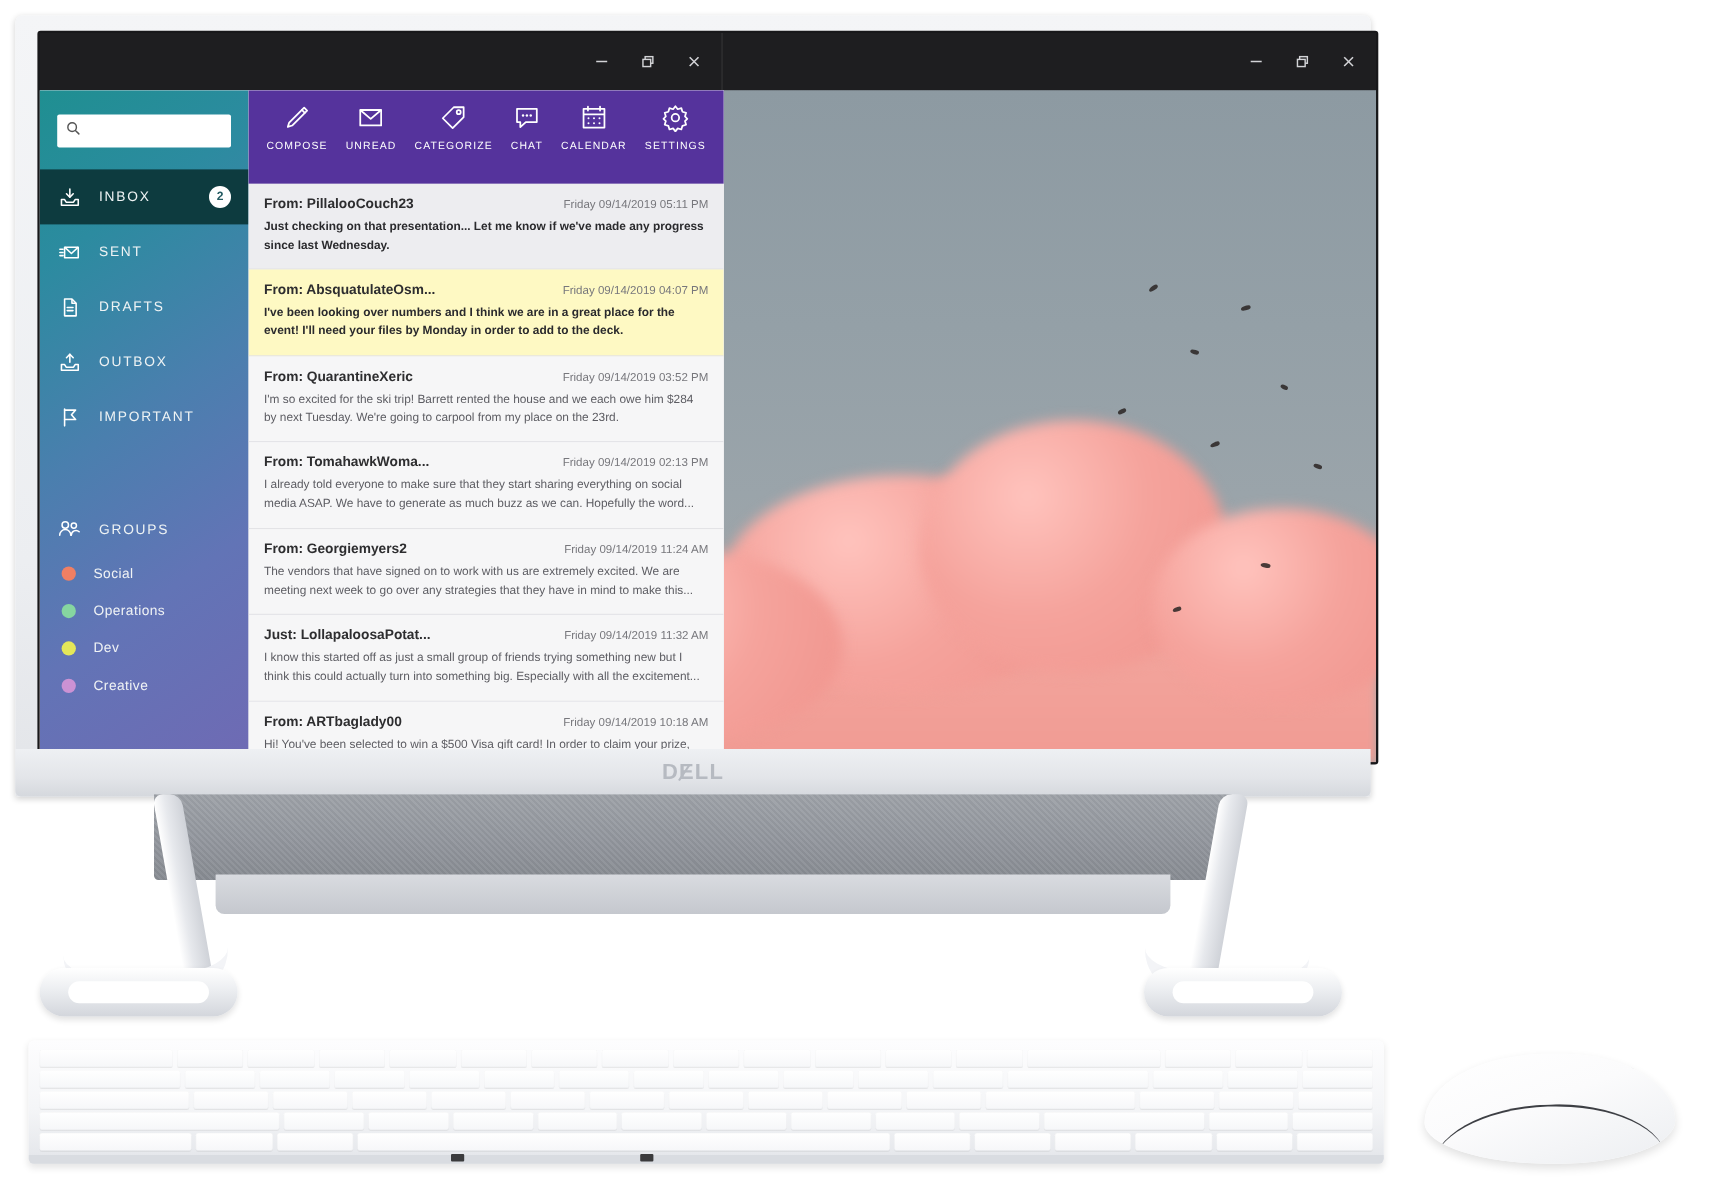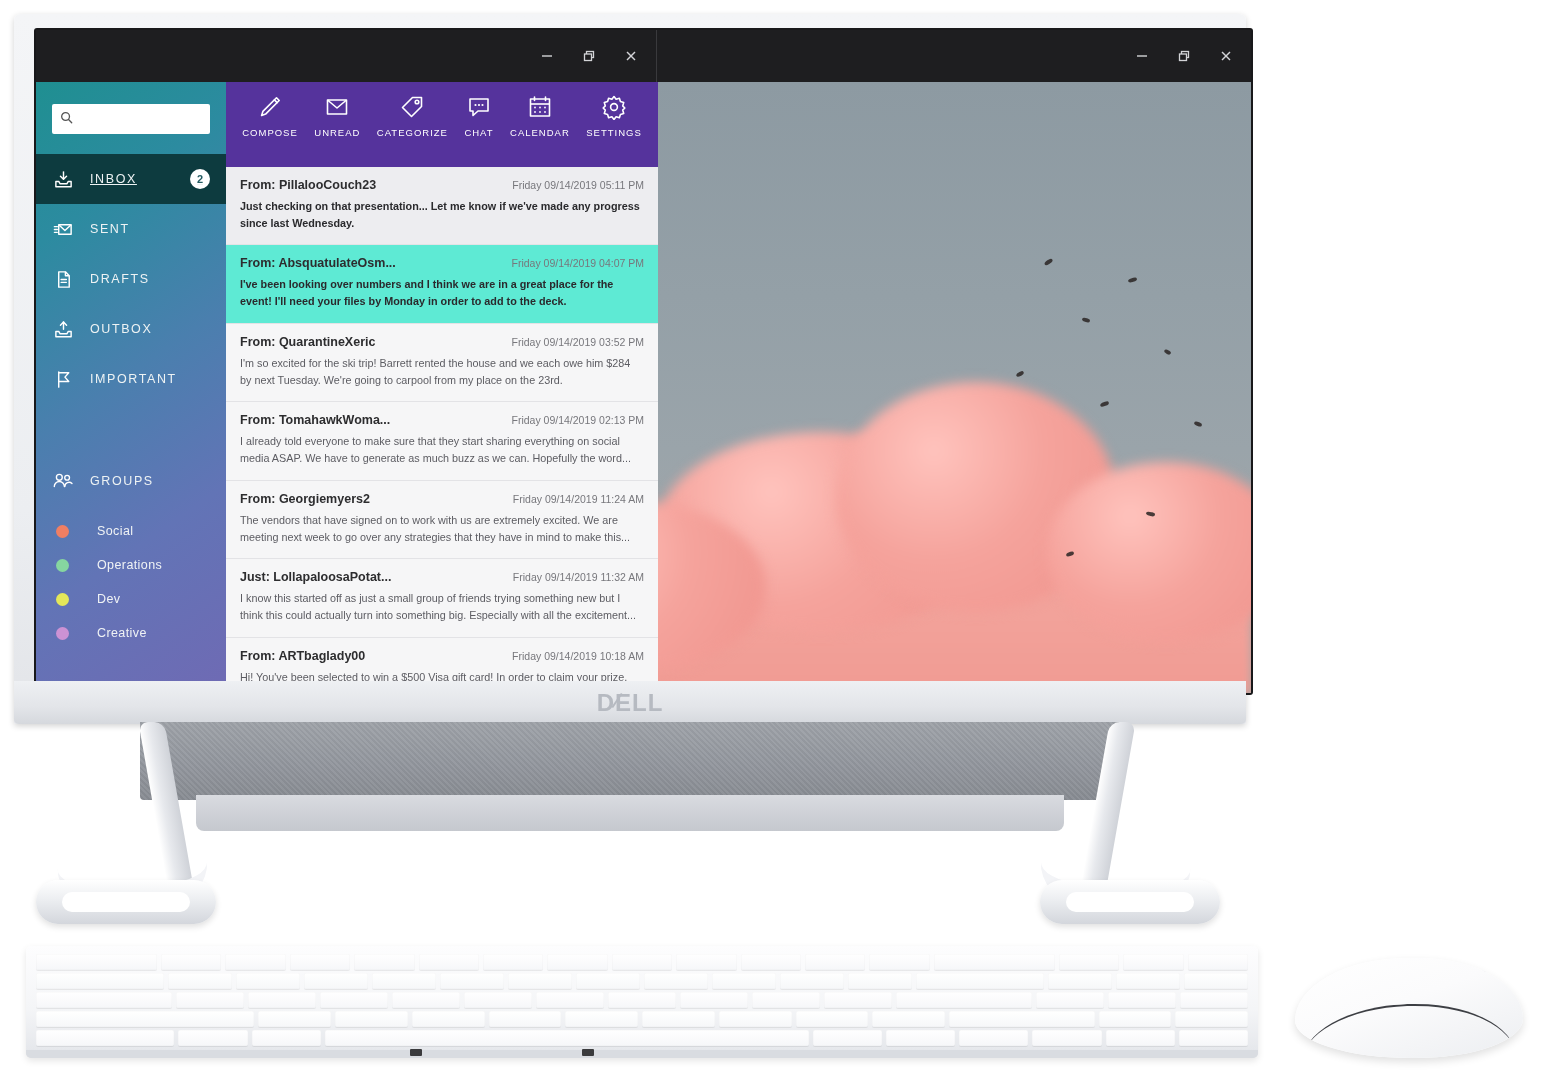--- a/index.html
+++ b/index.html
@@ -33,21 +33,21 @@
   }
   .monitor-chin {
     position: absolute; left: 14px; top: 681px;
     width: 1232px; height: 43px;
     background: linear-gradient(180deg,#eef0f3 0%,#e3e5e9 60%,#d5d8dd 100%);
     border-radius: 0 0 5px 5px;
     display: flex; align-items: center; justify-content: center;
   }
   .dell-logo {
     font-family: "Liberation Sans", sans-serif;
-    font-size: 24px; letter-spacing: 1px; font-weight: 700;
+    font-size: 20px; letter-spacing: 1px; font-weight: 700;
     color: #b6bac1; position: relative;
     filter: blur(.35px);
     text-align: center;
   }
   .dell-logo .slash {
     position: absolute; left: 19px; top: 3px;
     width: 2px; height: 17px; background: #b6bac1;
     transform: rotate(34deg);
   }
 
@@ -199,37 +199,37 @@
     font-family: "Liberation Sans", sans-serif; font-size: 12px; color: #333;
     background: transparent;
   }
   .nav-list { margin-top: 4px; }
   .nav-item {
     display: flex; align-items: center; gap: 16px;
     height: 50px; padding: 0 16px;
     color: #eef3f4; font-size: 12.5px; letter-spacing: 1.6px;
     cursor: pointer;
   }
-  .nav-item.active { background: #0d3b3f; text-decoration: underline; }
+  .nav-item.active { background: #0d3b3f; }
   .nav-icon { width: 22px; height: 22px; flex: none; display: flex; align-items: center; justify-content: center; }
   .nav-label { flex: 1; }
   .badge {
     width: 20px; height: 20px; border-radius: 50%;
     background: #ffffff; color: #235b62;
     font-size: 11px; font-weight: 700;
     display: flex; align-items: center; justify-content: center;
     letter-spacing: 0;
   }
   .groups-head {
     display: flex; align-items: center; gap: 16px;
     height: 46px; padding: 0 16px; margin-top: 54px;
     color: #eef3f4; font-size: 12.5px; letter-spacing: 1.6px;
   }
   .group-item {
-    display: flex; align-items: flex-end; gap: 28px;
+    display: flex; align-items: center; gap: 16px;
     height: 34px; padding: 0 16px;
     color: #f0f3f5; font-size: 12.5px; letter-spacing: .4px;
     cursor: pointer;
   }
   .dot { width: 13px; height: 13px; border-radius: 50%; margin-left: 4px; flex: none; }
 
   .mail-main { position: absolute; left: 190px; top: 0; width: 432px; height: 611px; background: #f1f1f3; }
   .toolbar {
     height: 85px; background: #55339c;
     display: flex; align-items: flex-start; justify-content: space-around;
@@ -242,21 +242,21 @@
   .tool-label { font-size: 9.5px; letter-spacing: 1px; }
   .tool svg { display: block; }
 
   .email-list { height: 526px; overflow: hidden; }
   .email {
     padding: 11px 14px 13px 14px;
     border-bottom: 1px solid #e3e3e6;
     background: #f6f6f7; cursor: pointer;
   }
   .email.unread { background: #ededf0; }
-  .email.selected { background: #5eead4; }
+  .email.selected { background: #fef9c3; }
   .email-head { display: flex; justify-content: space-between; align-items: baseline; margin-bottom: 6px; }
   .email-from { font-size: 12.5px; font-weight: 700; color: #2d2d2f; }
   .email-date { font-size: 10.5px; color: #77777c; margin-left: 44px; }
   .email-body { font-size: 10.8px; line-height: 1.55; color: #5c5c62; }
   .email.unread .email-body, .email.selected .email-body { color: #2a2a2d; font-weight: 700; }
 
   
   .widget {
     position: absolute; left: 176px; top: 162px;
     width: 240px; height: 325px;

